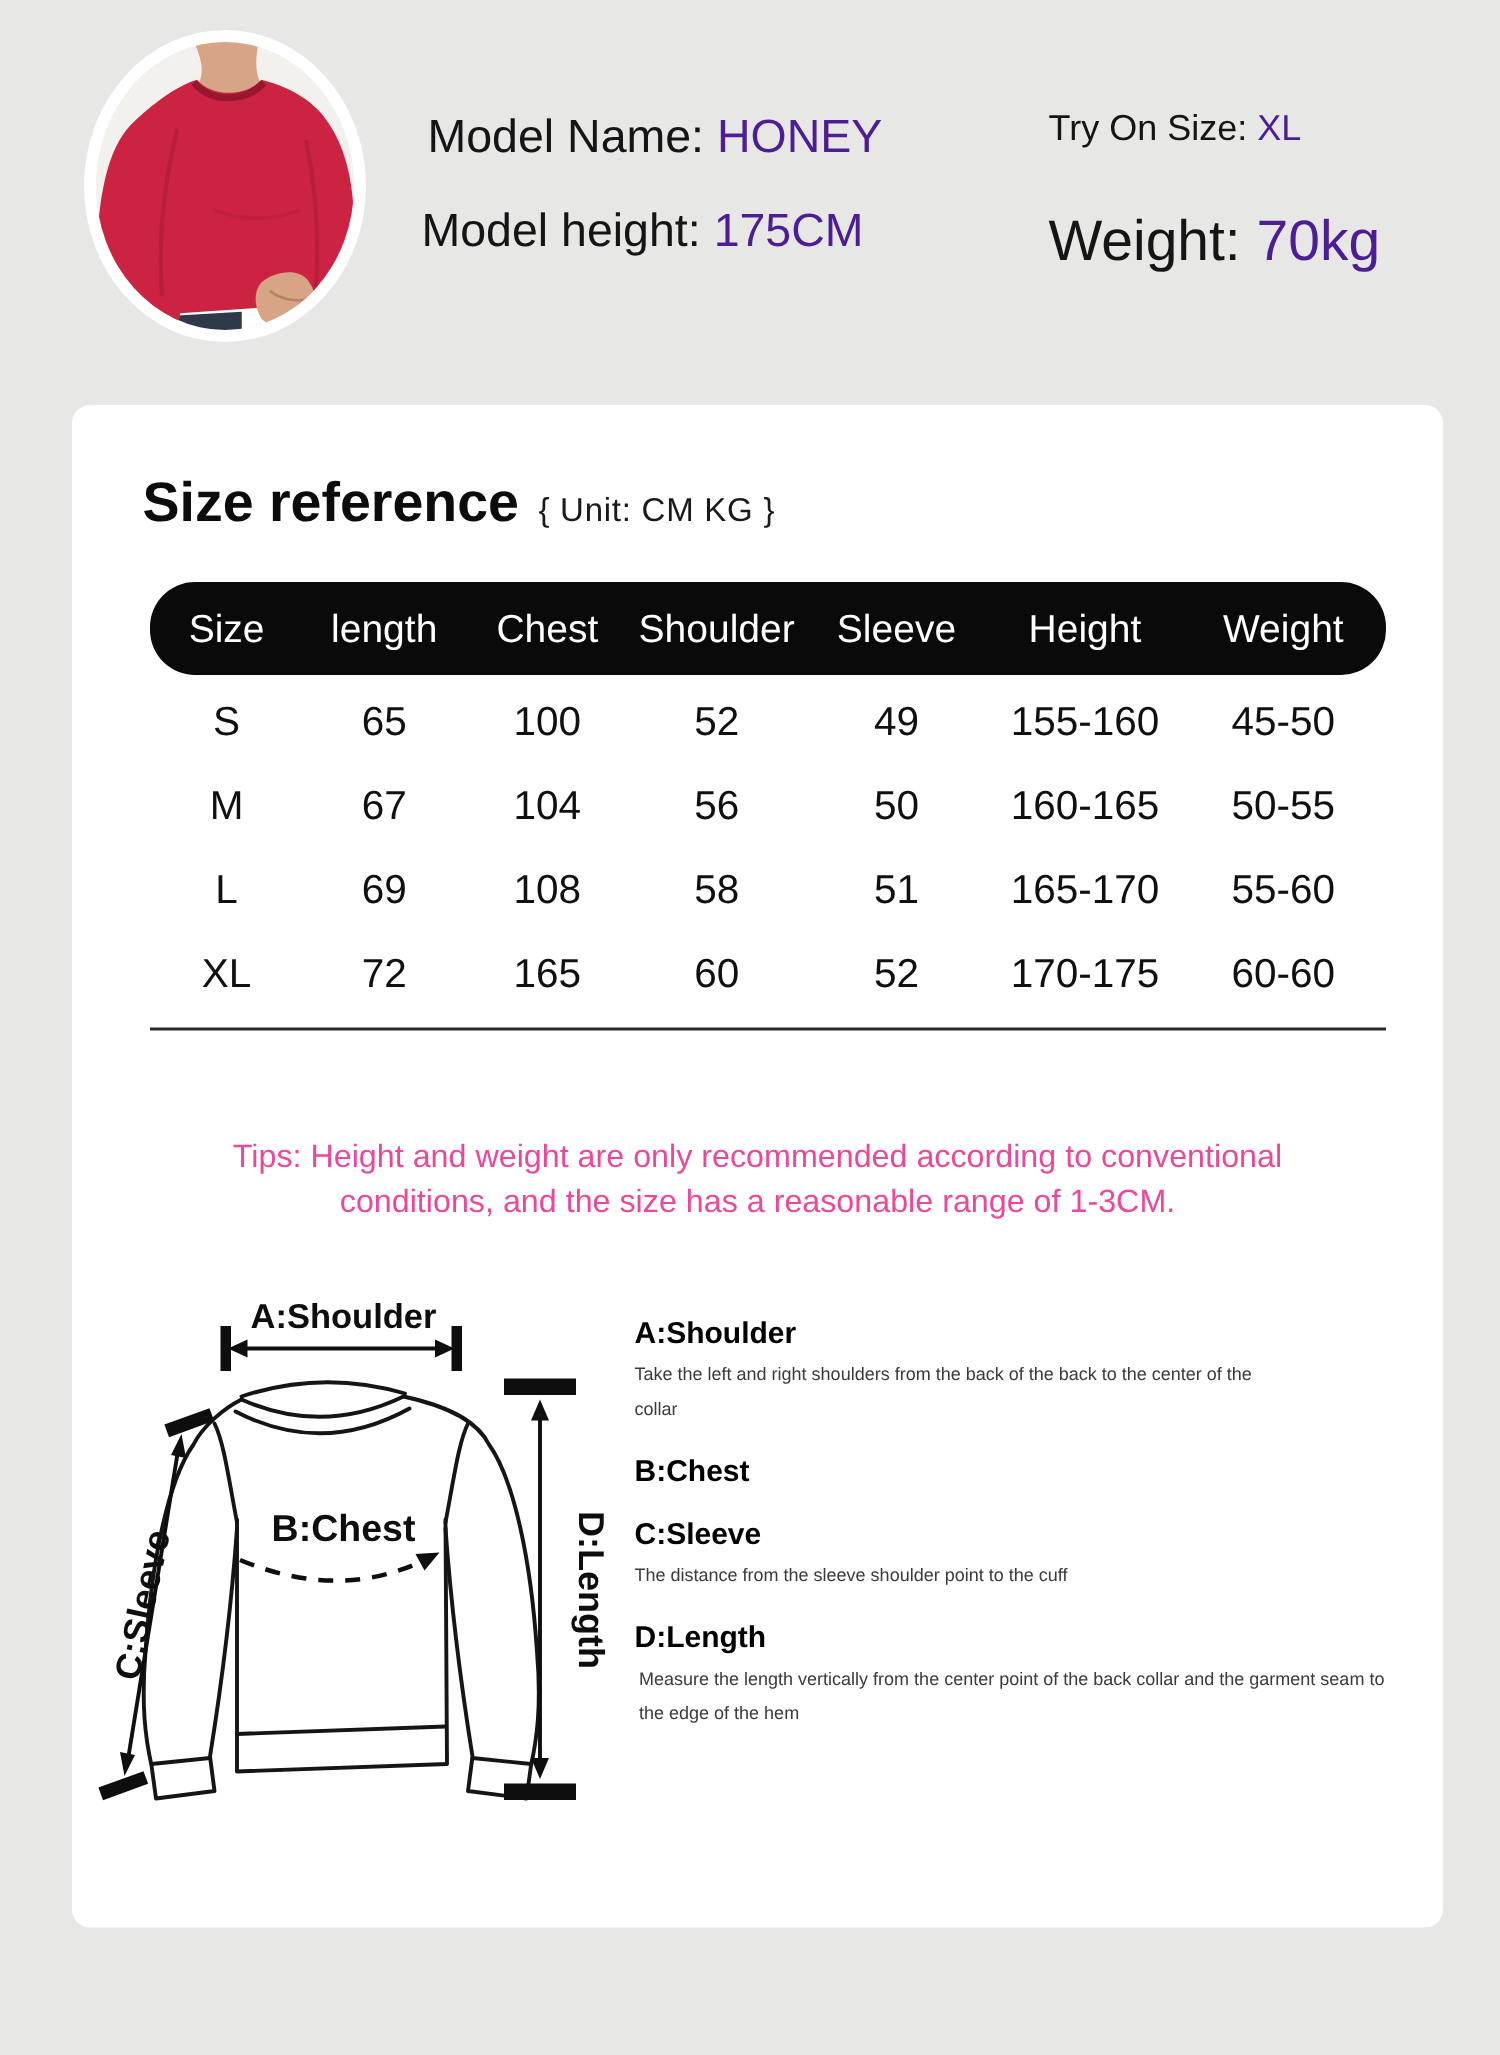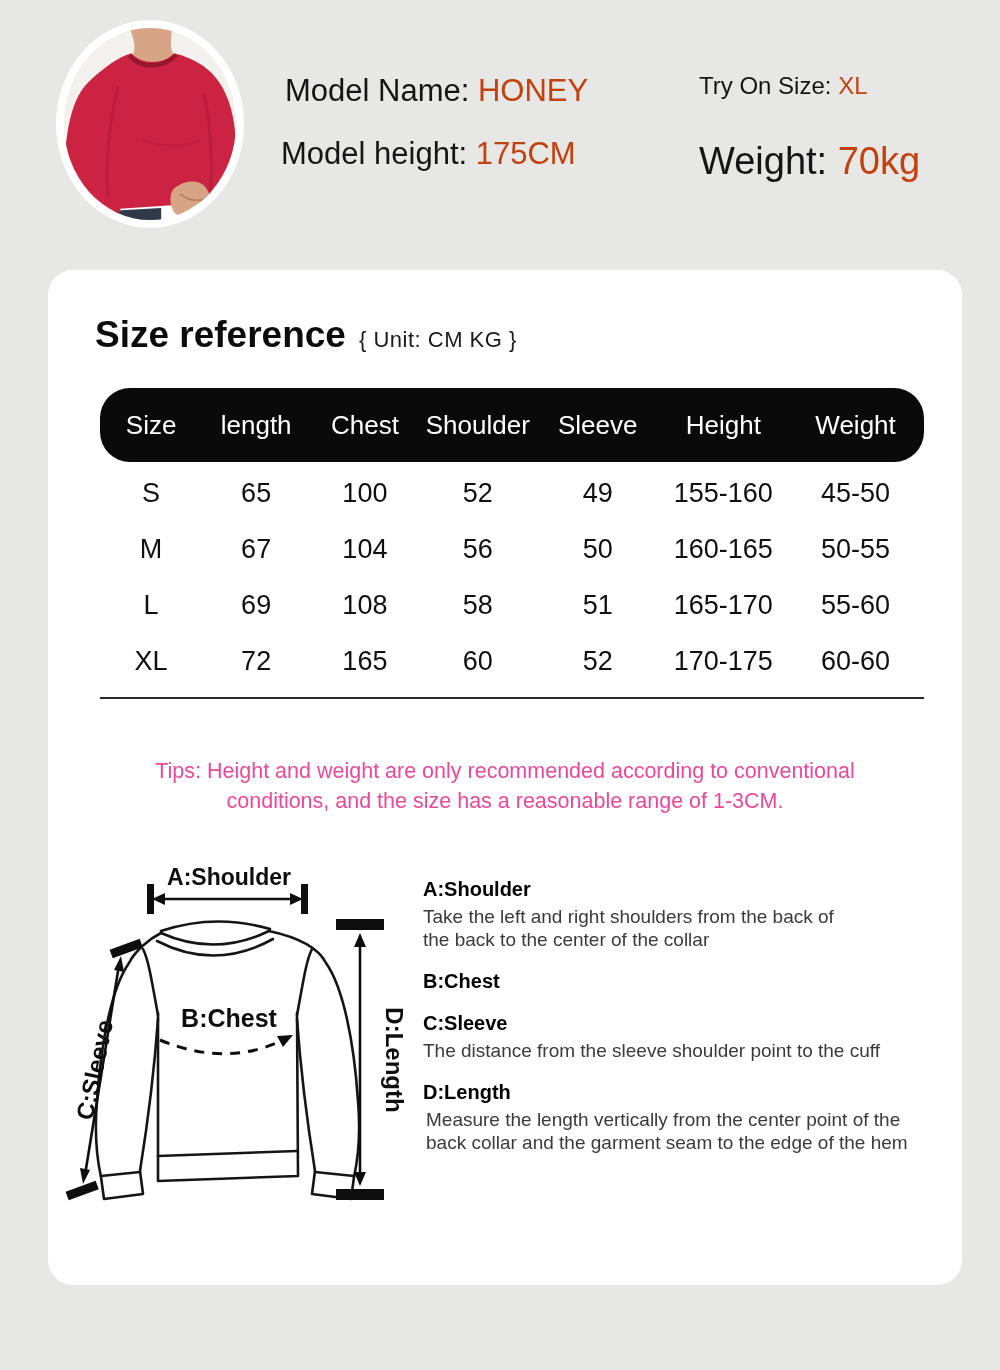--- a/index.html
+++ b/index.html
@@ -10,55 +10,55 @@
     position:relative;overflow:hidden;
   }
   
   .photo{
     position:absolute;left:56px;top:20px;width:188px;height:208px;
     border-radius:50%;border:8px solid #ffffff;box-sizing:border-box;
     overflow:hidden;background:#f3f1ee;
   }
   .photo svg{display:block;width:100%;height:100%}
   .hero-line{position:absolute;font-size:31px;font-weight:500;color:#151515;white-space:nowrap}
-  .hero-line .red{color:#c2410c}
+  .hero-line .red{color:#4c1d95}
   #line-model-name{left:285px;top:73px}
   #line-model-height{left:281px;top:136px}
   #line-tryon{left:699px;top:72px;font-size:24px}
   #line-weight{left:699px;top:140px;font-size:38px}
 
   
   .card{
     position:absolute;left:48px;top:270px;width:914px;height:1015px;
-    background:#ffffff;border-radius:25px;
+    background:#ffffff;border-radius:12px;
   }
   .title{position:absolute;left:47px;top:44px;font-size:37px;font-weight:700;color:#0c0c0c;margin:0;white-space:nowrap}
   .title .unit{font-size:22px;font-weight:400;margin-left:13px;letter-spacing:.5px;color:#1a1a1a}
 
   .table{position:absolute;left:52px;top:118px;width:824px}
   .thead,.trow{
     display:grid;
     grid-template-columns:12.4% 13.1% 13.3% 14.1% 15% 15.5% 16.6%;
     align-items:center;
   }
-  .thead{background:#0a0a0a;border-radius:30px;height:74px;color:#ffffff;font-size:26px}
+  .thead{background:#0a0a0a;border-radius:30px;height:62px;color:#ffffff;font-size:26px}
   .th,.td{text-align:center}
   .tbody{border-bottom:2px solid #2a2a2a;padding:3px 0 8px 0}
   .trow{height:56px;font-size:27px;color:#101010}
 
   .tips{position:absolute;left:0;top:486px;width:100%;text-align:center;
         font-size:21.5px;line-height:30px;color:#ec4899;margin:0}
 
   .diagram{position:absolute;left:7px;top:585px;width:365px;height:370px}
   .diagram text{font-family:"Liberation Sans",sans-serif;fill:#0e0e0e}
 
   .defs{position:absolute;left:375px;top:608px;width:552px}
   .def{margin-bottom:19px}
   .def .term{font-size:20px;font-weight:700;color:#000;margin:0 0 4px 0}
-  .def .desc{font-size:19px;line-height:23px;color:#3a3a3a;margin:0}
+  .def .desc{font-size:12px;line-height:23px;color:#3a3a3a;margin:0}
   .def-a .desc{max-width:420px}
   .def-d .desc{max-width:505px;padding-left:3px}
 </style>
 </head>
 <body>
 
 <div>
 
   <div>
 

